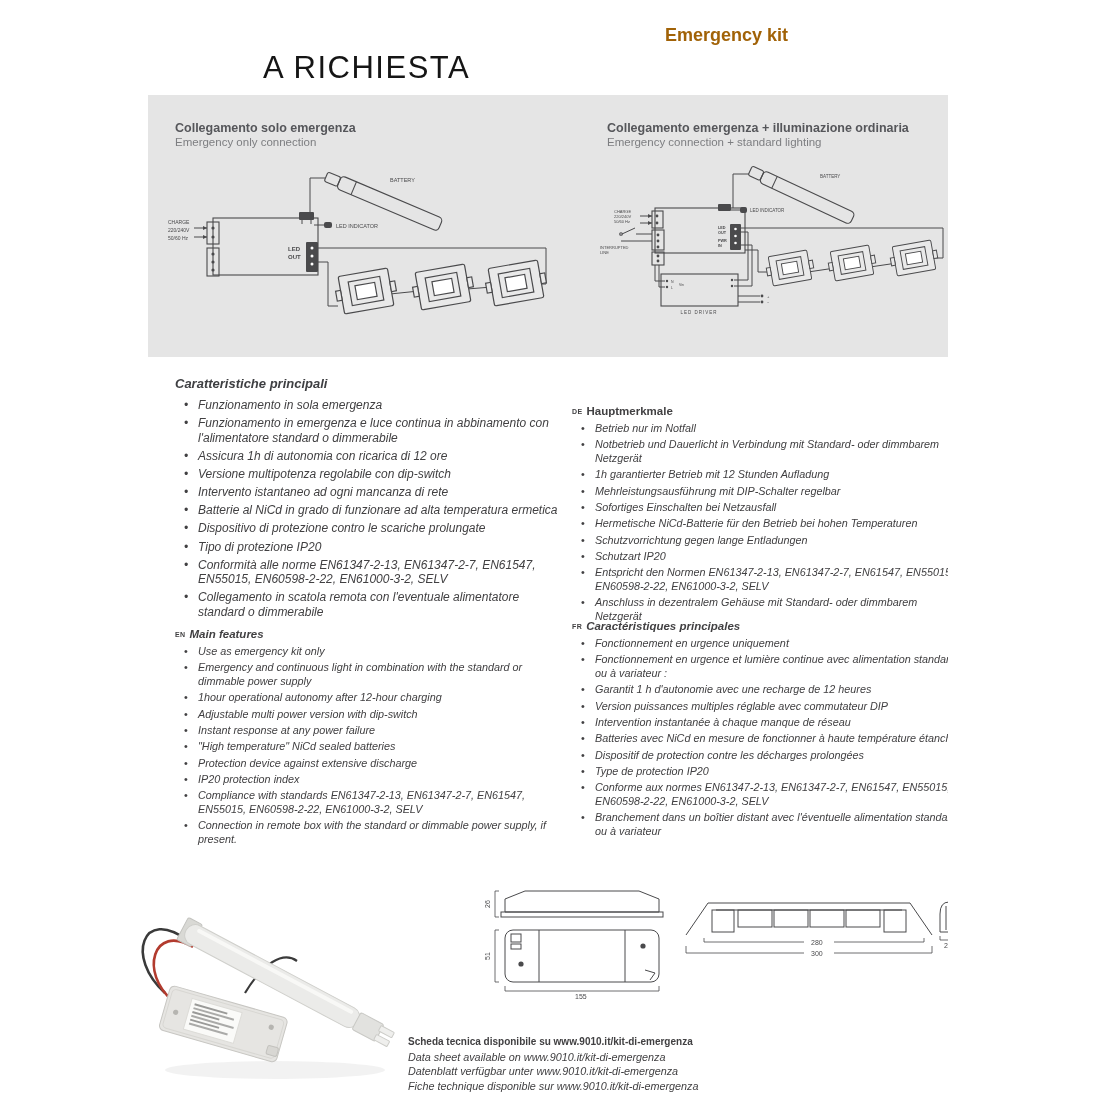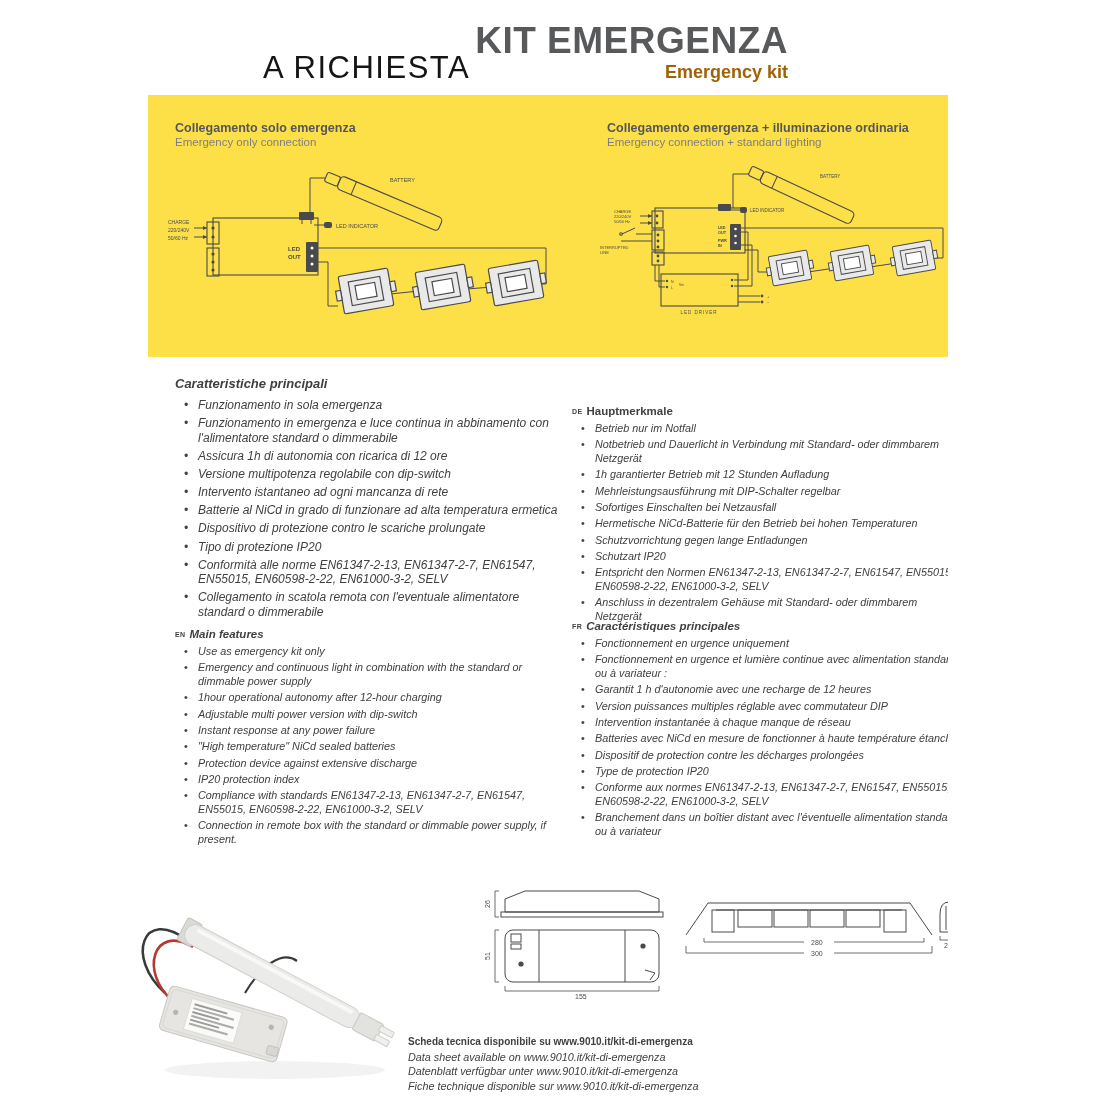--- a/index.html
+++ b/index.html
@@ -6,21 +6,21 @@
   .page{position:relative;width:948px;height:1100px;background:#ffffff;overflow:hidden;
         font-family:"Liberation Sans",sans-serif;color:#414042;}
 
   
   .a-richiesta{position:absolute;left:263px;top:50px;font-size:31px;letter-spacing:1.5px;color:#151515;}
   .title-block{position:absolute;right:160px;top:22px;text-align:right;}
   .title{font-size:37px;font-weight:700;color:#58595b;letter-spacing:.5px;line-height:1;}
   .subtitle{font-size:18px;font-weight:700;color:#a16207;margin-top:3px;}
 
   
-  .panel{position:absolute;left:148px;top:95px;width:812px;height:262px;background:#fde047;}
+  .panel{position:absolute;left:148px;top:95px;width:812px;height:262px;background:#e5e5e5;}
   .diag-header{position:absolute;}
   .dh-left{left:27px;top:26px;} .dh-right{left:459px;top:26px;}
   .diag-title{font-size:12.5px;font-weight:700;color:#55565a;}
   .diag-sub{font-size:11.5px;color:#7d7e81;margin-top:1px;}
   .diag-svg{position:absolute;}
   .dsvg-left{left:14px;top:63px;} .dsvg-right{left:450px;top:55px;}
   .wire{fill:none;stroke:#4a4a4c;stroke-width:1;}
   .comp{fill:none;stroke:#4a4a4c;stroke-width:1.1;}
   .dark{fill:#4a4a4c;stroke:none;}
   .dtext{fill:#4a4a4c;font-family:"Liberation Sans",sans-serif;}
@@ -54,21 +54,20 @@
   .footer-main{font-size:10px;font-weight:700;margin:0 0 3px 0;}
   .footer-line{font-size:10.8px;font-style:italic;line-height:1.33;margin:0;}
 </style>
 </head>
 <body>
 
 <div class="page">
 
   <div class="a-richiesta">A RICHIESTA</div>
   <div class="title-block">
-    <div class="title">KIT EMERGENZA</div>
     <div class="subtitle">Emergency kit</div>
   </div>
 
   <div class="panel">
 
     <div class="diag-header dh-left">
       <div class="diag-title">Collegamento solo emergenza</div>
       <div class="diag-sub">Emergency only connection</div>
     </div>
     <div class="diag-header dh-right">

